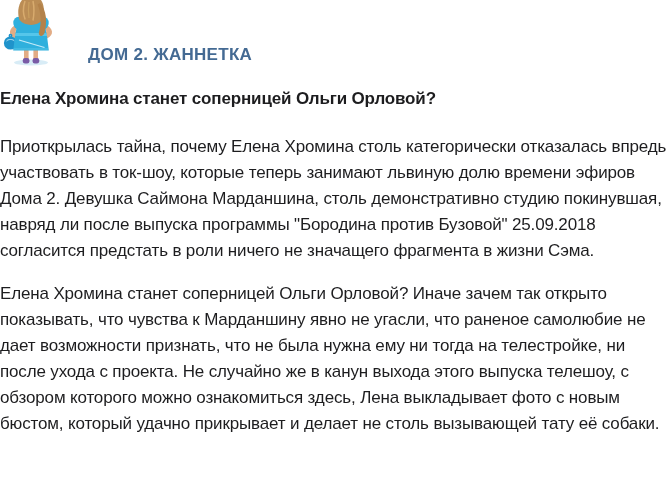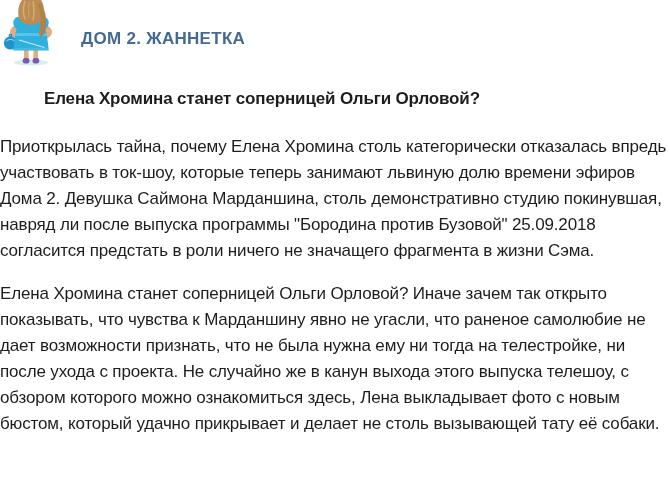--- a/index.html
+++ b/index.html
@@ -17,22 +17,22 @@
     background: #ffffff;
     font-family: "Liberation Sans", "DejaVu Sans", sans-serif;
   }
   .page {
     width: 670px;
     height: 484px;
     background: #ffffff;
   }
   .post-header {
     display: flex;
-    align-items: center;
-    gap: 19px;
+    align-items: flex-end;
+    gap: 26px;
     height: 66px;
     margin-bottom: 20px;
   }
   .avatar-link {
     display: block;
     width: 62px;
     height: 66px;
     flex: 0 0 62px;
     cursor: pointer;
   }
@@ -50,21 +50,20 @@
   .post-body {
     color: var(--body-text, #1d1d1f);
     font-size: 17px;
     line-height: 26px;
     letter-spacing: -0.15px;
     width: 670px;
   }
   .post-lead {
     font-weight: 700;
     margin: 0 0 22px 0;
-    padding-left: 44px;
   }
   .post-paragraph {
     margin: 17px 0 16px 0;
   }
 </style>
 </head>
 <body>
 
 <div class="page">
 

